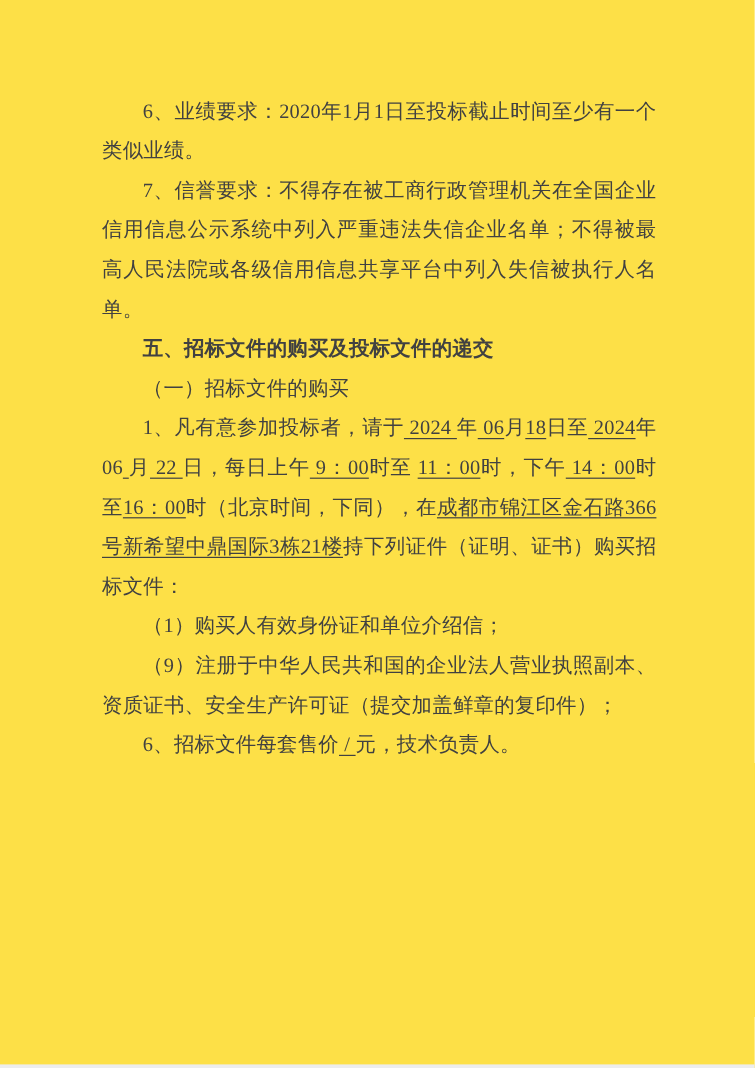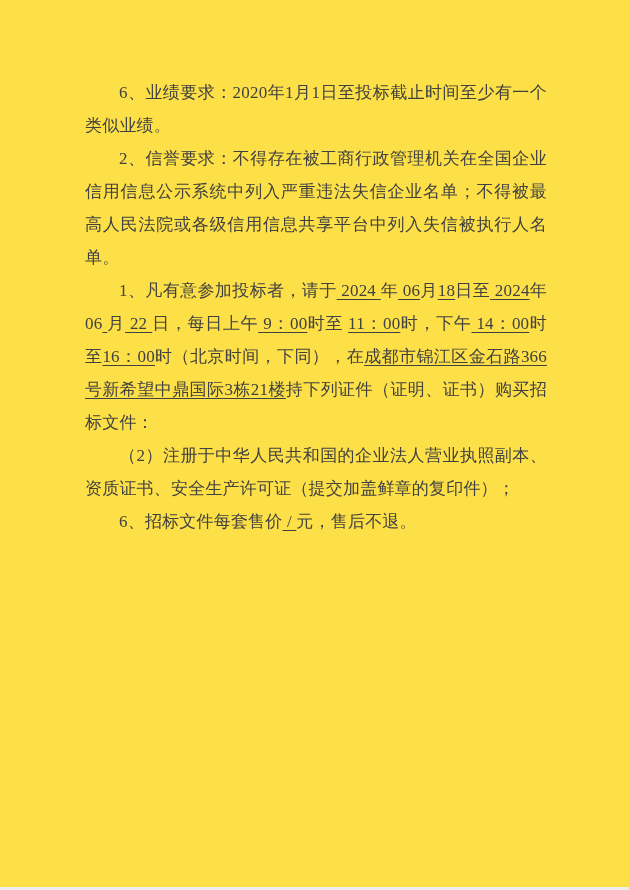--- a/index.html
+++ b/index.html
@@ -48,28 +48,31 @@
   }
 </style>
 </head>
 <body>
 
 <div class="page">
   <div class="text-block">
 
     <p>6、业绩要求：2020年1月1日至投标截止时间至少有一个类似业绩。</p>
 
-    <p>2、信誉要求：不得存在被工商行政管理机关在全国企业信用信息公示系统中列入严重违法失信企业名单；不得被最高人民法院或各级信用信息共享平台中列入失信被执行人名单。</p>
+    <p>7、信誉要求：不得存在被工商行政管理机关在全国企业信用信息公示系统中列入严重违法失信企业名单；不得被最高人民法院或各级信用信息共享平台中列入失信被执行人名单。</p>
 
 
+    <p class="heading">五、招标文件的购买及投标文件的递交</p>
 
+    <p>（一）招标文件的购买</p>
 
     <p><span>1、凡有意参加投标者，请于</span><span class="u"> 2024 </span><span>年</span><span class="u"> 06</span><span>月</span><span class="u">18</span><span>日至</span><span class="u"> 2024</span><span>年06</span><span class="u">&nbsp;</span><span>月</span><span class="u"> 22 </span><span>日，每日上午</span><span class="u"> 9：00</span><span>时至 </span><span class="u">11：00</span><span>时，下午</span><span class="u"> 14：00</span><span>时至</span><span class="u">16：00</span><span>时（北京时间，下同），在</span><span class="u">成都市锦江区金石路366号新希望中鼎国际3栋21楼</span><span>持下列证件（证明、证书）购买招标文件：</span></p>
 
+    <p>（1）购买人有效身份证和单位介绍信；</p>
 
-    <p>（2）注册于中华人民共和国的企业法人营业执照副本、资质证书、安全生产许可证（提交加盖鲜章的复印件）；</p>
+    <p>（9）注册于中华人民共和国的企业法人营业执照副本、资质证书、安全生产许可证（提交加盖鲜章的复印件）；</p>
 
-    <p><span>6、招标文件每套售价</span><span class="u"> / </span><span>元，售后不退。</span></p>
+    <p><span>6、招标文件每套售价</span><span class="u"> / </span><span>元，技术负责人。</span></p>
 
   </div>
 
   <div class="page-bottom-edge"></div>
 </div>
 
 </body></html>

